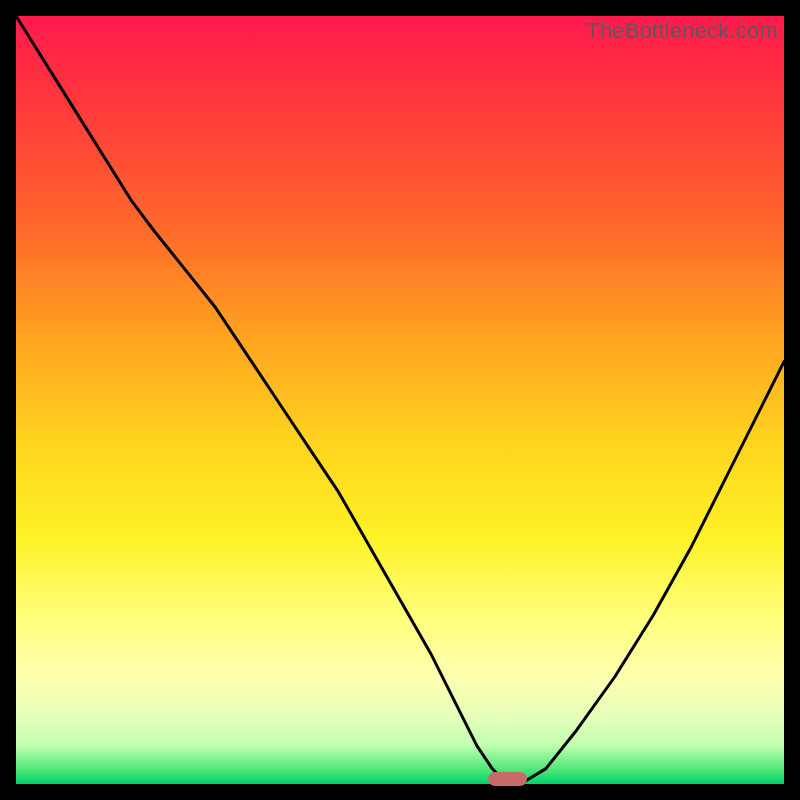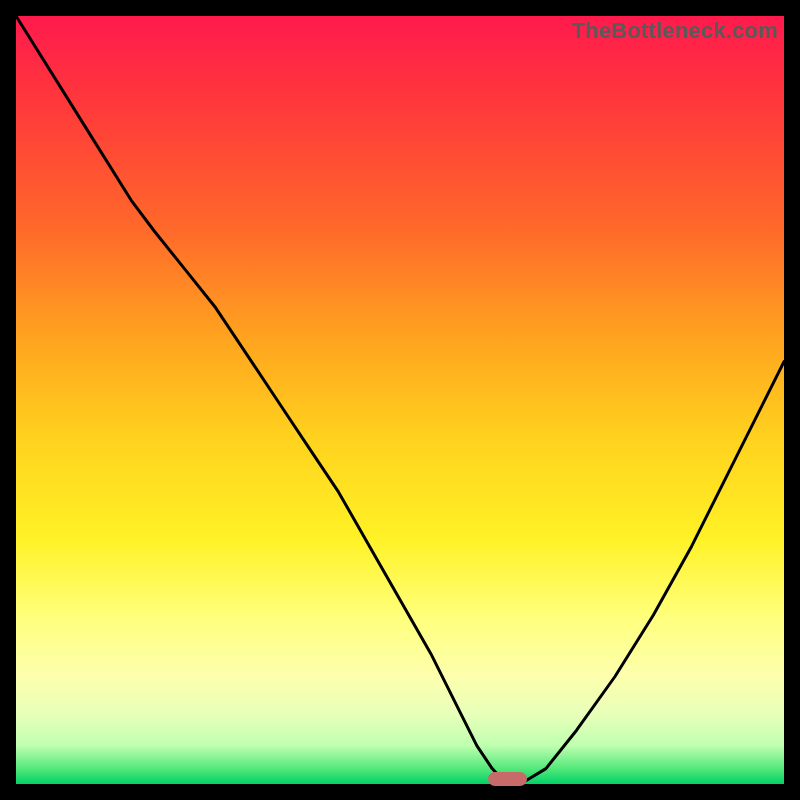--- a/index.html
+++ b/index.html
@@ -37,21 +37,21 @@
       #54e87a 98%,
       #00d268 100%
     );
   }
   .watermark {
     position: absolute;
     top: 2px;
     right: 6px;
     font-family: Arial, Helvetica, sans-serif;
     font-size: 22px;
-    font-weight: 700;
+    font-weight: 400;
     color: #5a5a5a;
     letter-spacing: 0.2px;
     user-select: none;
     margin-left: 28px;
   }
   svg.curve {
     position: absolute;
     left: 0;
     top: 0;
     width: 768px;

